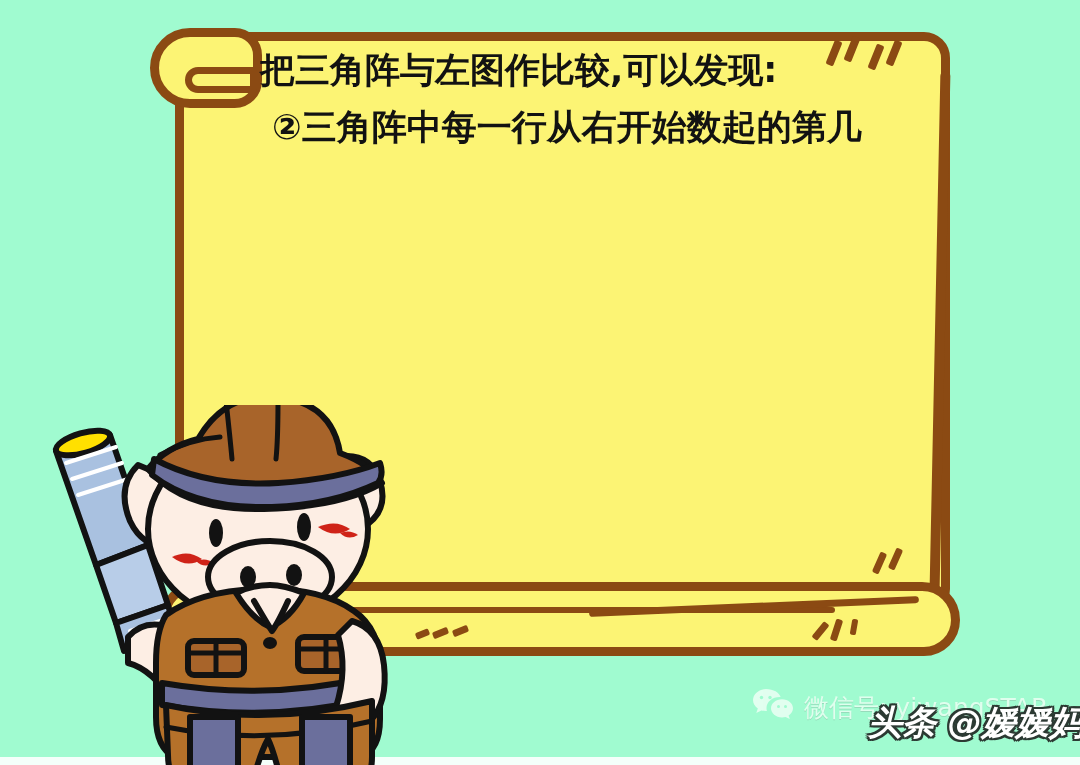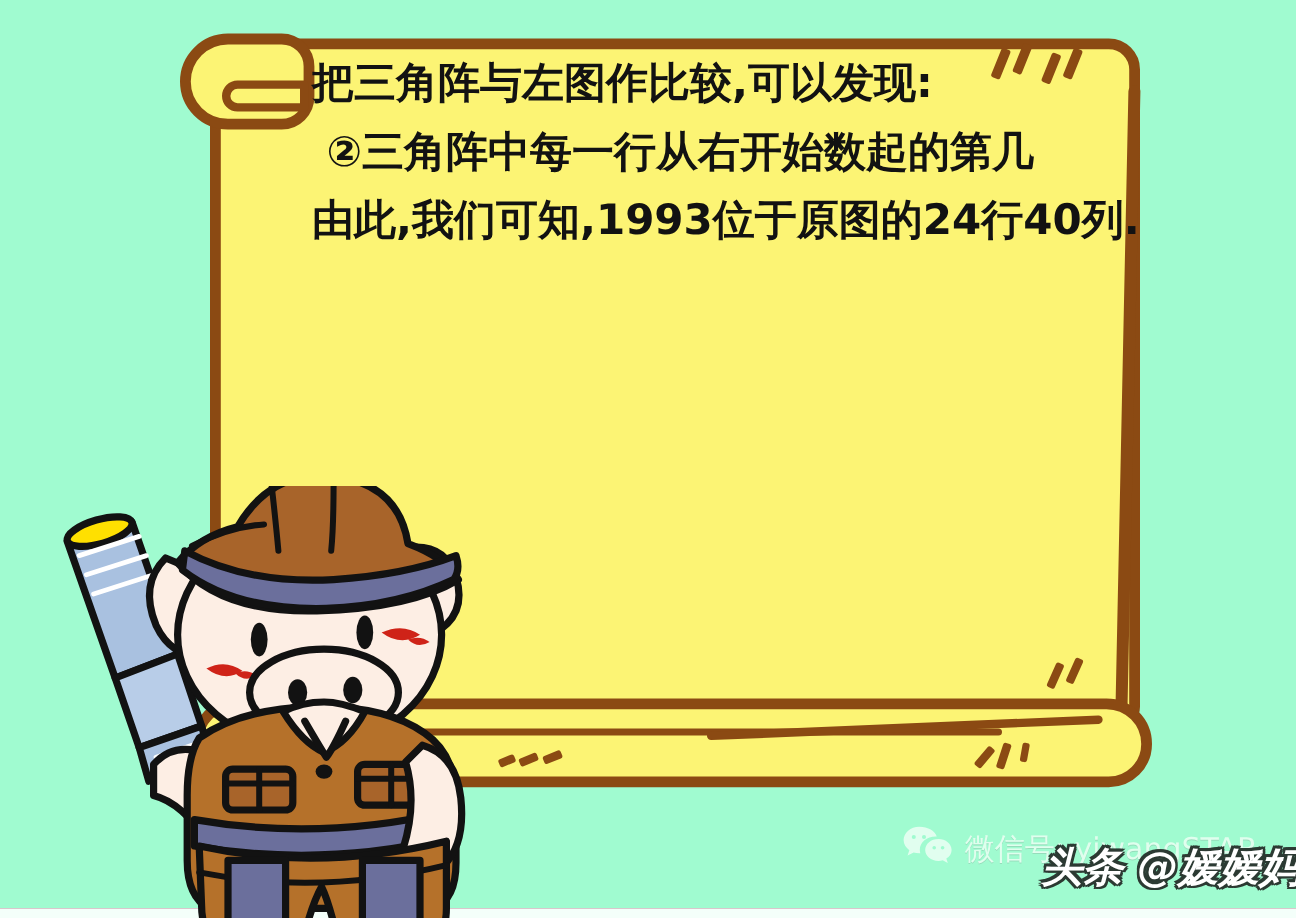--- a/index.html
+++ b/index.html
@@ -5,21 +5,21 @@
   html, body {
     margin: 0;
     padding: 0;
     background: #ffffff;
   }
   #stage {
     position: relative;
     width: 1080px;
     height: 765px;
     overflow: hidden;
-    background: #be185d;
+    background: #4d7c0f;
     font-family: "Liberation Sans", "DejaVu Sans", sans-serif;
   }
 
   
   .bg {
     position: absolute;
     left: 0; top: 0;
     width: 1080px;
     height: 757px;
     background: #a0fbd0;
@@ -224,21 +224,20 @@
       <div class="tick" style="left:268px;top:34px;width:7px;height:16px;transform:rotate(68deg);"></div>
       <div class="tick" style="left:288px;top:32px;width:7px;height:16px;transform:rotate(68deg);"></div>
       <div class="tick" style="left:648px;top:30px;width:7px;height:20px;transform:rotate(40deg);"></div>
       <div class="tick" style="left:664px;top:28px;width:7px;height:22px;transform:rotate(18deg);"></div>
       <div class="tick" style="left:682px;top:28px;width:6px;height:16px;transform:rotate(10deg);"></div>
     </div>
 
     <div class="scroll-text">
       <div class="line">把三角阵与左图作比较,可以发现:</div>
       <div class="line indent">②三角阵中每一行从右开始数起的第几</div>
-      <div class="line">由此,我们可知,1993位于原图的24行40列.</div>
     </div>
   </div>
 
   <div class="pig">
     <svg viewBox="0 0 380 360" width="380" height="360" xmlns="http://www.w3.org/2000/svg">
       <g stroke="#121212" stroke-width="6" stroke-linejoin="round" stroke-linecap="round">
 
         <g>
           <path d="M16 46 L70 30 L108 140 L56 160 Z" fill="#a9c1e0"></path>
           <ellipse cx="43" cy="38" rx="28" ry="10" fill="#ffe000" transform="rotate(-16 43 38)"></ellipse>

